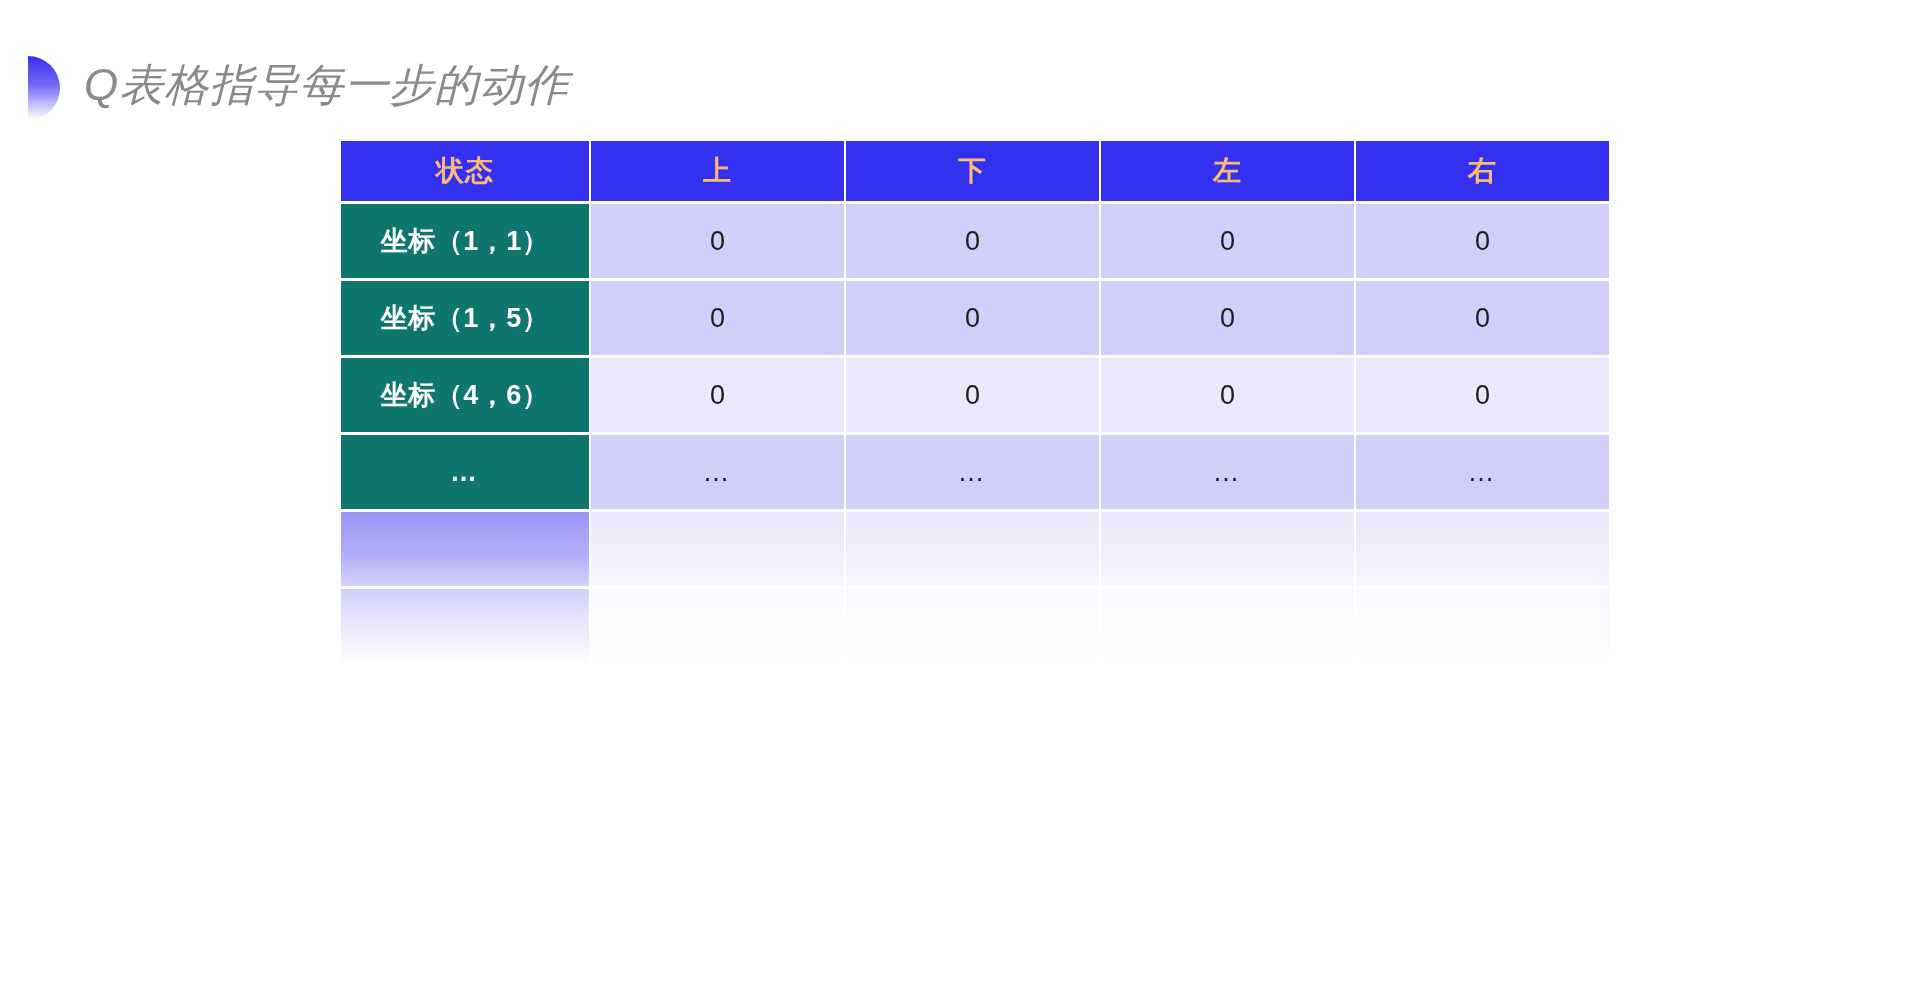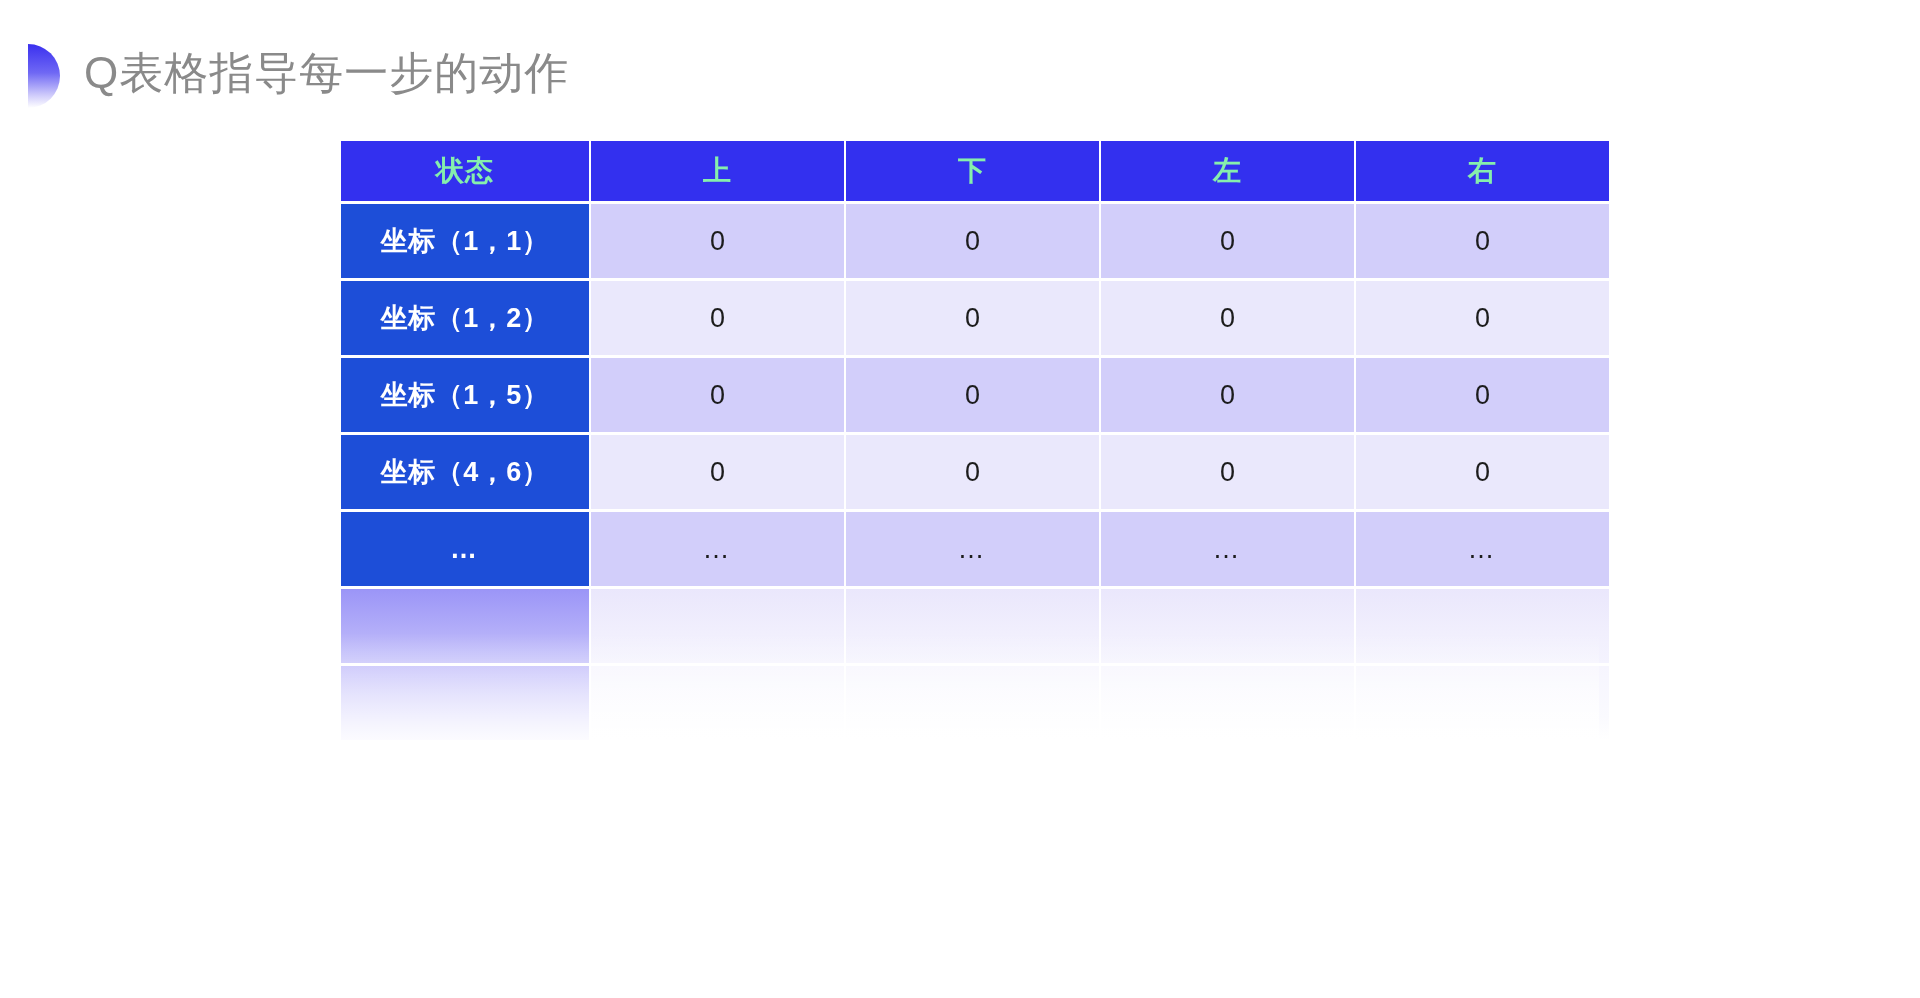--- a/index.html
+++ b/index.html
@@ -12,23 +12,24 @@
     height: 998px;
     font-family: "Liberation Sans", "DejaVu Sans", sans-serif;
     overflow: hidden;
     position: relative;
   }
 
   
   .slide-header {
     position: absolute;
     left: 0;
-    top: 4px;
+    top: 16px;
     width: 100%;
     height: 150px;
+    font-style: italic;
   }
   .title-deco {
     position: absolute;
     left: 28px;
     top: 40px;
     width: 32px;
     height: 64px;
     border-radius: 0 32px 32px 0;
     background: linear-gradient(to bottom, #3a30ef 0%, #6f68f4 45%, #cfcbfb 80%, #ffffff 100%);
   }
@@ -56,36 +57,36 @@
     border-collapse: separate;
     border-spacing: 2px 3px;
     table-layout: fixed;
   }
   .qtable col.c-state { width: 248px; }
   .qtable col.c-act   { width: 253px; }
 
   .qtable th {
     height: 58px;
     background: #3330ef;
-    color: #86efac;
+    color: #fdba74;
     font-size: 28px;
     font-weight: bold;
     text-align: center;
     vertical-align: middle;
     letter-spacing: 1px;
   }
   .qtable td {
     height: 72px;
     text-align: center;
     vertical-align: middle;
     font-size: 27px;
     color: #1c1c1c;
   }
   .qtable td.state-cell {
-    background: #1d4ed8;
+    background: #0f766e;
     color: #ffffff;
     font-weight: bold;
     font-size: 27px;
     letter-spacing: 0.5px;
   }
   
   tr.row-odd  td.val-cell { background: #d2cefa; }
   tr.row-even td.val-cell { background: #eae8fc; }
 
   
@@ -146,27 +147,20 @@
       </tr>
     </thead>
     <tbody id="qtable-body">
         <tr class="row-odd">
           <td class="state-cell">坐标（1，1）</td>
           <td class="val-cell">0</td>
           <td class="val-cell">0</td>
           <td class="val-cell">0</td>
           <td class="val-cell">0</td>
         </tr>
-        <tr class="row-even">
-          <td class="state-cell">坐标（1，2）</td>
-          <td class="val-cell">0</td>
-          <td class="val-cell">0</td>
-          <td class="val-cell">0</td>
-          <td class="val-cell">0</td>
-        </tr>
         <tr class="row-odd">
           <td class="state-cell">坐标（1，5）</td>
           <td class="val-cell">0</td>
           <td class="val-cell">0</td>
           <td class="val-cell">0</td>
           <td class="val-cell">0</td>
         </tr>
         <tr class="row-even">
           <td class="state-cell">坐标（4，6）</td>
           <td class="val-cell">0</td>

